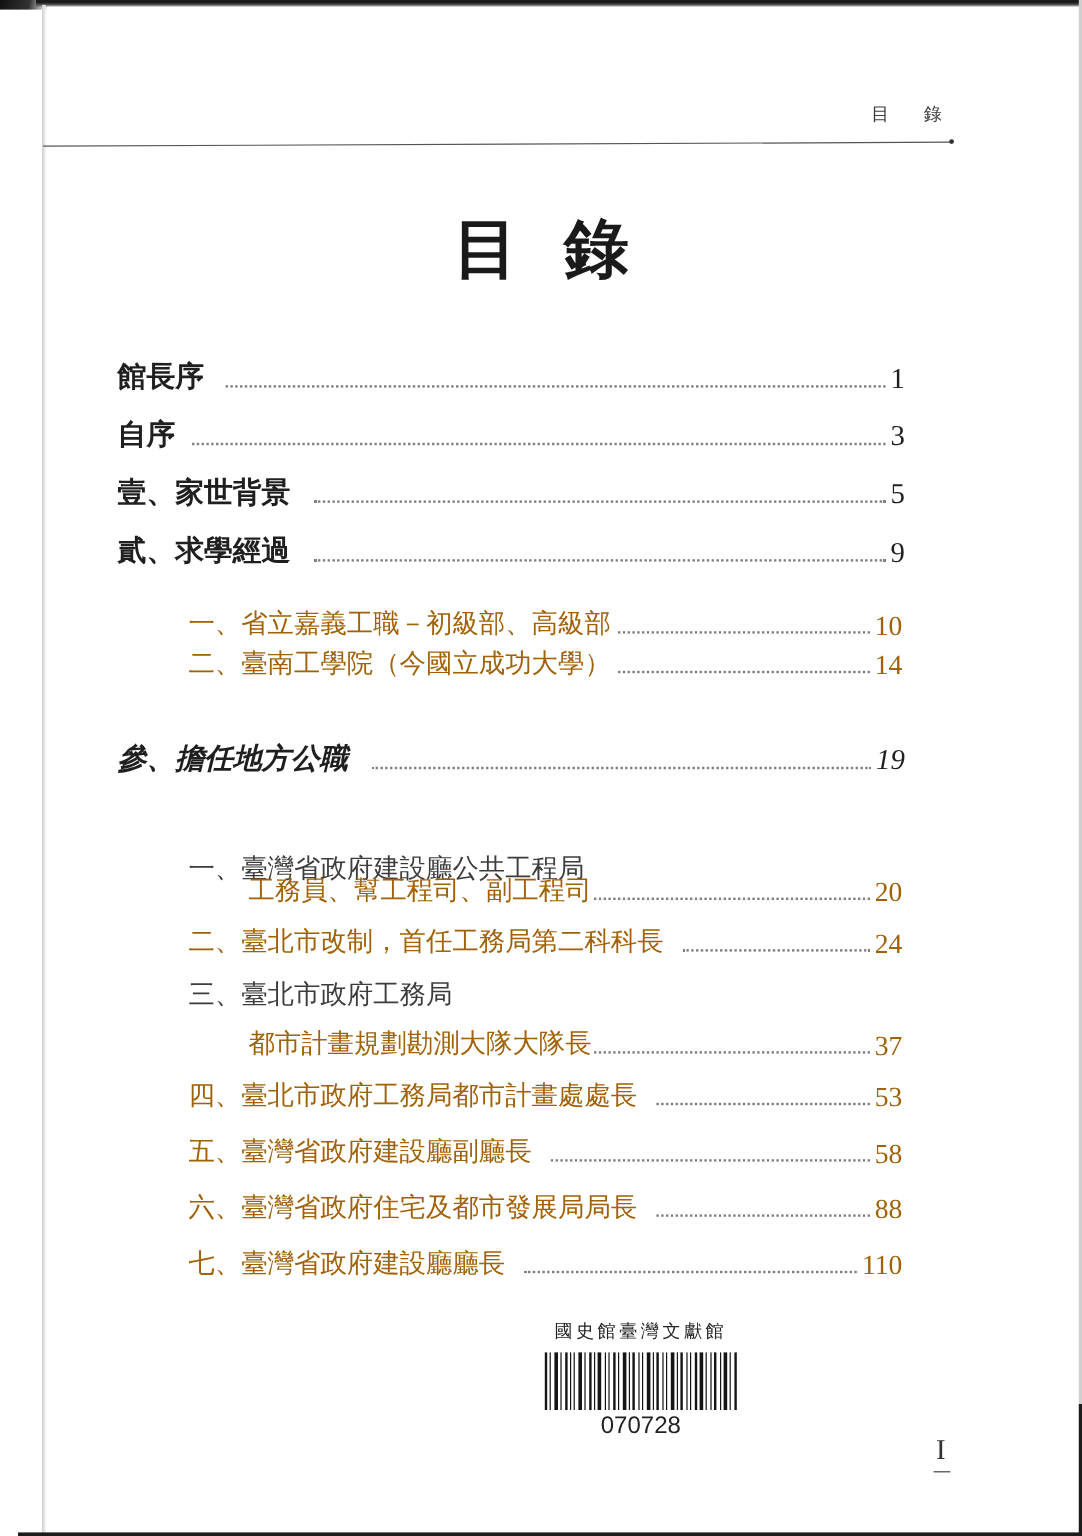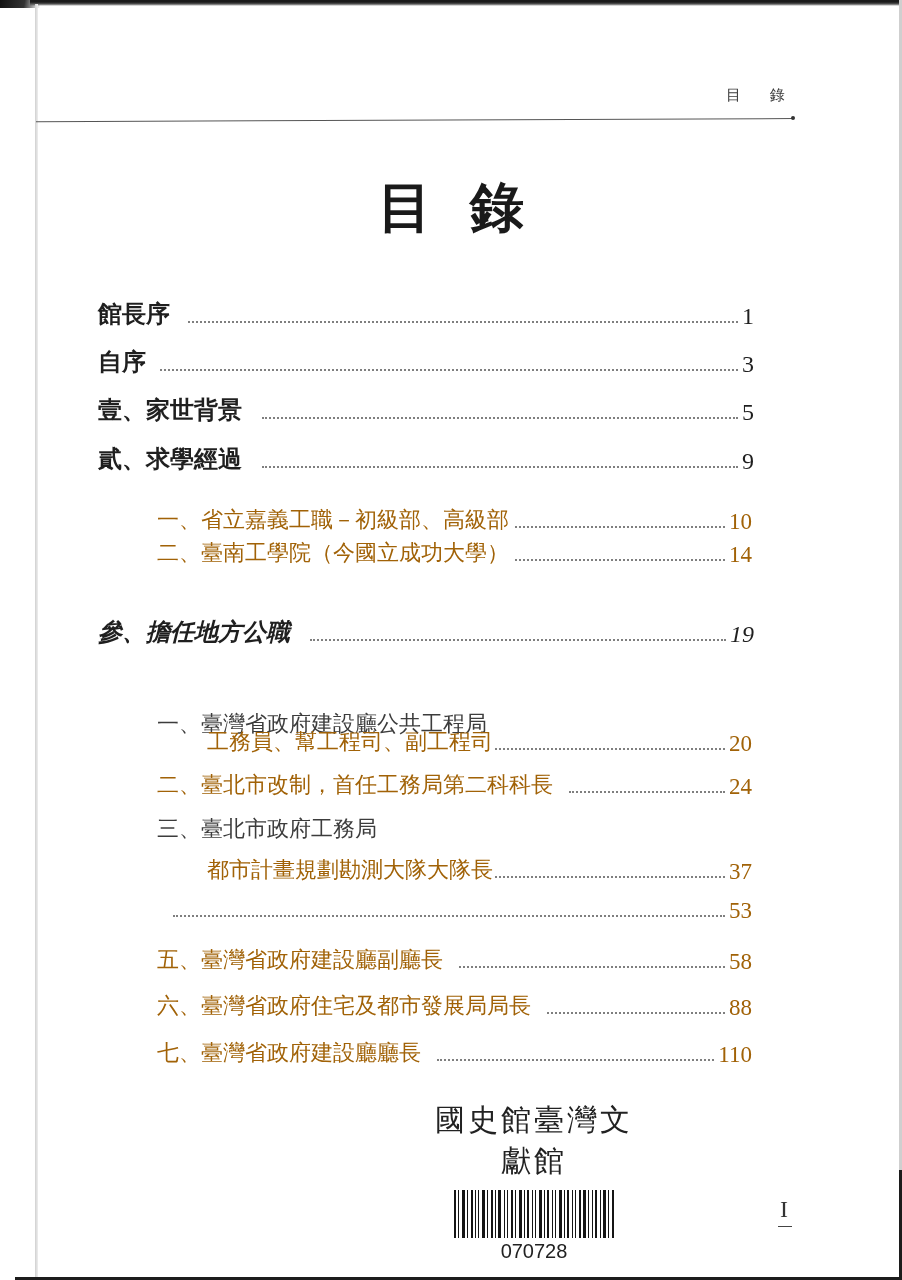--- a/index.html
+++ b/index.html
@@ -31,21 +31,21 @@
 
     .lvl1 { left: 98px; right: 148px; font-size: 24px; color: #1f1f1f; }
     .lvl1 .toc-label { font-weight: bold; }
     .lvl1 .toc-page { font-size: 24px; }
     .lvl2 { left: 157px; right: 150px; font-size: 22px; color: #a16207; }
     .lvl2 .toc-page { font-size: 23px; }
     .lvl2 .toc-leader { margin-left: 6px; }
     .lvl2-first { position: absolute; left: 157px; font-size: 22px; color: #3c3c3c; white-space: nowrap; }
 
     .stamp { position: absolute; left: 434px; top: 1100px; width: 200px; text-align: center; }
-    .stamp-name { font-size: 30px; letter-spacing: 3px; color: #222; font-family: "DejaVu Serif", serif; }
+    .stamp-name { font-size: 15px; letter-spacing: 3px; color: #222; font-family: "DejaVu Serif", serif; }
     .barcode { margin: 8px auto 0; width: 160px; height: 48px; display: flex; justify-content: space-between; align-items: stretch; }
     .barcode span { display: block; background: #151515; }
     .stamp-code { font-family: "Liberation Sans", sans-serif; font-size: 20px; color: #222; margin-top: 2px; }
 
     .folio { position: absolute; left: 780px; top: 1196px; font-size: 24px; color: #333; font-family: "Liberation Serif", serif; }
     .folio-rule { position: absolute; left: 778px; top: 1226px; width: 14px; height: 1px; background: #444; }
   </style>
 </head>
 <body>
 
@@ -114,20 +114,21 @@
 </div>
 
 <div class="lvl2-first" style="top:814px;">三、臺北市政府工務局</div>
 <div class="toc-entry lvl2" style="top:855px; left:207px;">
   <span class="toc-label">都市計畫規劃勘測大隊大隊長</span>
   <span class="toc-leader" style="margin-left:2px;"></span>
   <span class="toc-page">37</span>
 </div>
 
 <div class="toc-entry lvl2" style="top:898px;">
+  <span class="toc-label">四、臺北市政府工務局都市計畫處處長</span>
   <span class="toc-leader" style="margin-left:16px;"></span>
   <span class="toc-page">53</span>
 </div>
 <div class="toc-entry lvl2" style="top:945px;">
   <span class="toc-label">五、臺灣省政府建設廳副廳長</span>
   <span class="toc-leader" style="margin-left:16px;"></span>
   <span class="toc-page">58</span>
 </div>
 <div class="toc-entry lvl2" style="top:991px;">
   <span class="toc-label">六、臺灣省政府住宅及都市發展局局長</span>

